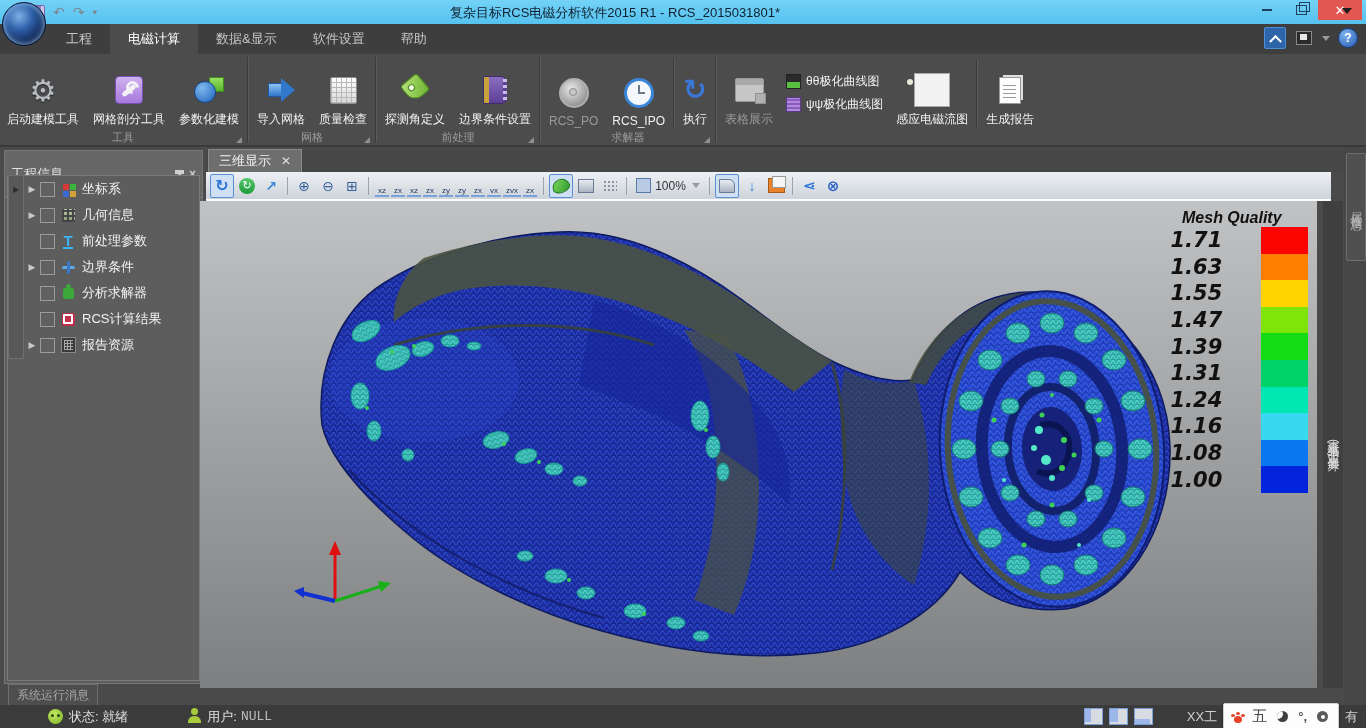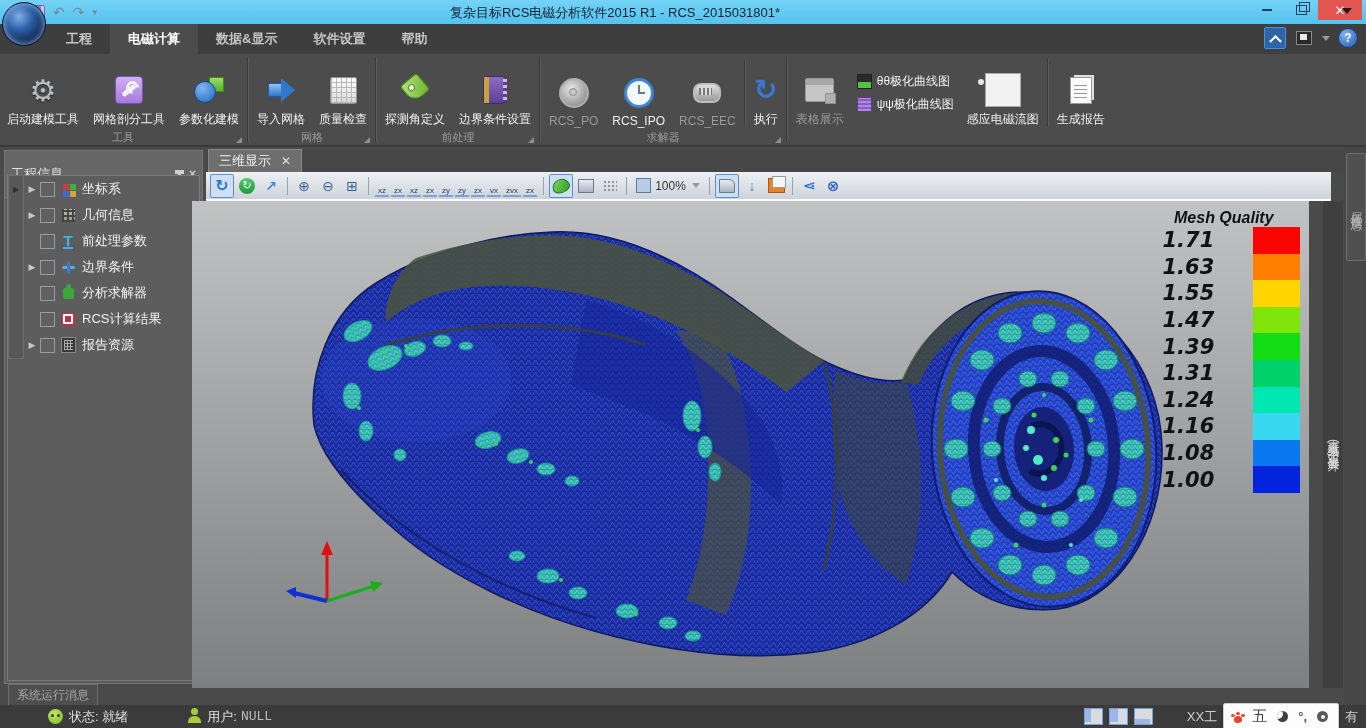--- a/index.html
+++ b/index.html
@@ -22,21 +22,21 @@
   .winbtn{width:34px;height:20px;display:flex;align-items:center;justify-content:center;color:#204060;font-size:13px;}
   #btn-close{background:#e2574f;color:#fff;width:44px;}
   .min-glyph{width:10px;height:2px;background:#204060;display:inline-block;}
   .restore-glyph{width:9px;height:8px;border:1px solid #204060;position:relative;display:inline-block;background:transparent;}
   .restore-glyph:before{content:"";position:absolute;left:2px;top:-4px;width:9px;height:8px;border:1px solid #204060;}
   .x-glyph{font-size:13px;font-weight:bold;}
 
   
   #menubar{left:0;top:24px;width:1366px;height:30px;background:#3e3e3e;display:flex;align-items:stretch;}
   #menu-tabs{margin-left:48px;display:flex;}
-  .mtab{padding:0 18px;display:flex;align-items:center;font-size:13px;color:#c6c6c6;font-weight:bold;}
+  .mtab{padding:0 18px;display:flex;align-items:center;font-size:13px;color:#c6c6c6;}
   .mtab.active{background:#4c4c4c;color:#ffffff;}
   #menubar-right{position:absolute;right:8px;top:27px;display:flex;gap:8px;align-items:center;}
   .mb-ic{width:20px;height:20px;display:flex;align-items:center;justify-content:center;}
   #collapse-btn{border:1px solid #4a90d9;background:#2e65a8;border-radius:2px;}
   .chev-up{width:7px;height:7px;border-left:2px solid #fff;border-top:2px solid #fff;transform:rotate(45deg) translate(2px,2px);}
   #display-btn .scr{width:14px;height:12px;background:#2b2b2b;border:1px solid #888;position:relative;}
   #display-btn .scr:after{content:"";position:absolute;left:3px;top:2px;width:7px;height:6px;background:#e8e8e8;}
   .dd-arrow{width:0;height:0;border-left:4px solid transparent;border-right:4px solid transparent;border-top:5px solid #9a9a9a;}
   #help-btn{width:18px;height:18px;border-radius:50%;background:radial-gradient(circle at 35% 30%,#7fb4f0,#2358b0);color:#fff;
             font-size:12px;font-weight:bold;display:flex;align-items:center;justify-content:center;border:1px solid #1a3f80;}
@@ -146,21 +146,21 @@
   .tb-plane{width:14px;height:12px;background:linear-gradient(#e8ecf0,#aab4c0);border:1px solid #6a7a96;}
   .tb-dots{width:14px;height:12px;background:radial-gradient(circle,#8a94a0 1px,transparent 1px);background-size:4px 4px;}
   .tb-zoomrect{width:13px;height:13px;background:#b9cbe4;border:1px solid #5a7aa8;margin-right:4px;}
   #zoom-value{font-size:12px;color:#333;}
   .tb-downarrow{color:#3a86d8;font-size:14px;font-weight:bold;}
   .tb-layers{width:15px;height:13px;background:#e8832a;border:1px solid #a85a18;position:relative;}
   .tb-layers:after{content:"";position:absolute;left:3px;top:-3px;width:12px;height:10px;background:#f6f6f6;border:1px solid #999;}
   .tb-share{color:#2a72d8;font-size:13px;font-weight:bold;transform:scaleX(1.2);}
   .tb-delete{color:#2a62c8;font-size:15px;font-weight:bold;}
 
-  #canvas{left:192px;top:201px;width:1117px;height:487px;background:linear-gradient(180deg,#c0c2c4 0%,#a2a4a6 45%,#7d7f81 100%);overflow:hidden;}
+  #canvas{left:200px;top:201px;width:1117px;height:487px;background:linear-gradient(180deg,#c0c2c4 0%,#a2a4a6 45%,#7d7f81 100%);overflow:hidden;}
   #model-svg{position:absolute;left:0;top:0;}
 
   
   #legend{position:absolute;left:958px;top:8px;width:150px;color:#111;}
   #legend-title{font-size:16px;font-weight:bold;font-style:italic;margin-left:24px;letter-spacing:0;}
   .lg-row{display:flex;align-items:center;height:26.6px;gap:23px;}
   .lg-val{width:66px;text-align:right;font-size:21px;font-style:italic;font-weight:bold;padding-right:16px;font-family:"DejaVu Sans",sans-serif;transform:scaleY(1.05);}
   .lg-sw{width:48px;height:26.6px;}
 
   
@@ -315,26 +315,20 @@
           <span class="ric">
               <span class="ic-solv"></span>
             </span>
           <span>RCS_PO</span>
         </div>
         <div class="rbtn">
           <span class="ric">
               <span class="ic-clock"></span>
             </span>
           <span>RCS_IPO</span>
-        </div>
-        <div class="rbtn disabled">
-          <span class="ric">
-              <span class="ic-eec"></span>
-            </span>
-          <span>RCS_EEC</span>
         </div>
         <div class="vsep"></div>
         <div class="rbtn">
           <span class="ric">
               <span class="ic-run">↻</span>
             </span>
           <span>执行</span>
         </div>
       </div>
       <div class="rgroup-label"><span>求解器</span><span class="launcher"></span></div>

